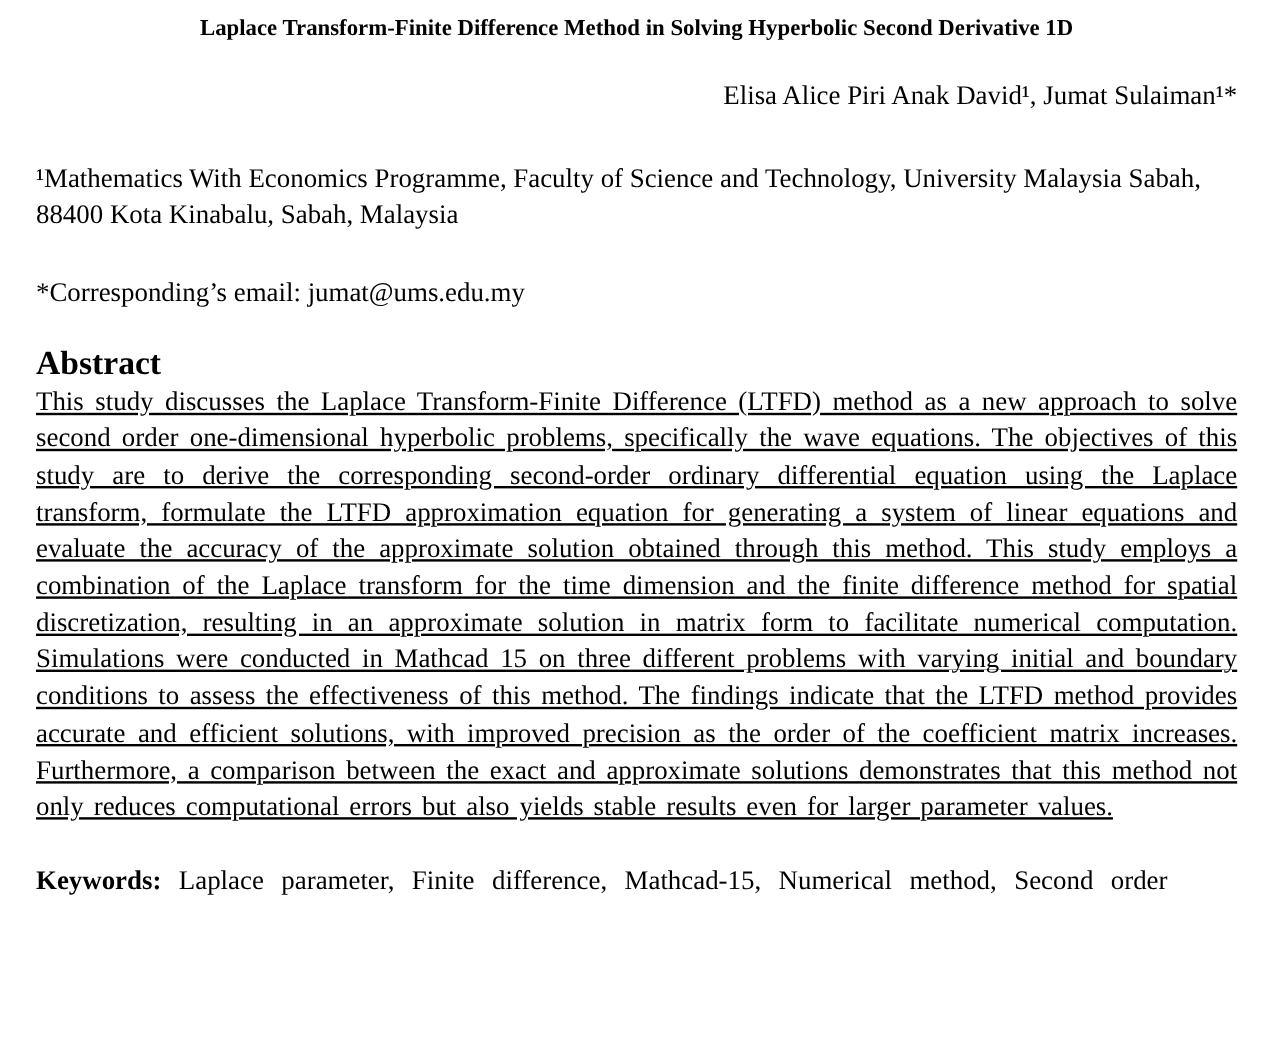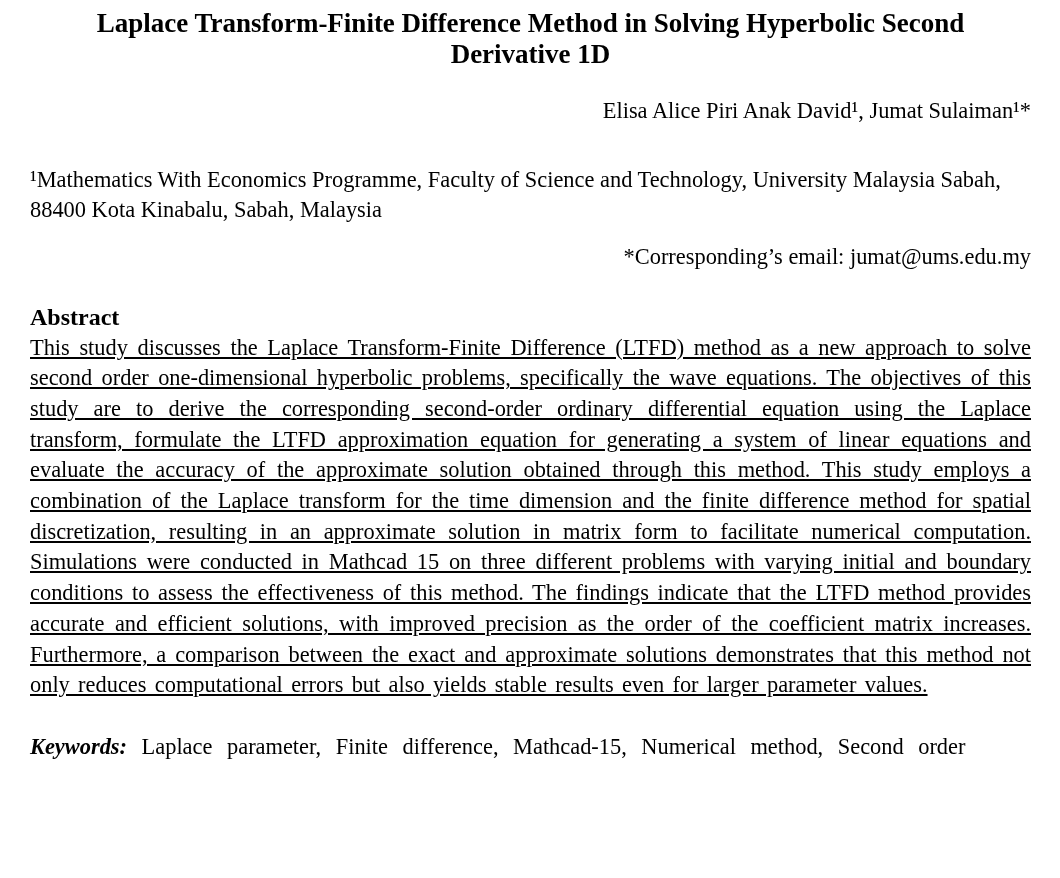--- a/index.html
+++ b/index.html
@@ -17,59 +17,58 @@
     overflow: hidden;
   }
   .page {
     padding: 8px 29px 0 30px;
     box-sizing: border-box;
     width: 1060px;
     height: 878px;
     background: #ffffff;
   }
   .title {
-    font-size: 27px;
+    font-size: 19px;
     line-height: 31px;
     font-weight: bold;
     text-align: center;
     margin: 0 auto;
     max-width: 985px;
   }
   .authors {
     margin: 26px 0 0 0;
     text-align: right;
   }
   .affiliation {
     margin: 38px 0 0 0;
     text-align: left;
   }
   .email {
-    margin: 16px 0 0 0;
-    text-align: right;
+    margin: 34px 0 0 0;
+    text-align: left;
   }
   .abstract-heading {
-    font-size: 24px;
+    font-size: 28px;
     line-height: 30.7px;
     font-weight: bold;
     margin: 29px 0 0 0;
   }
   .abstract-text {
     margin: 0;
     text-align: justify;
     word-spacing: 0.12em;
     text-decoration: underline;
   }
   .keywords {
     margin: 30.7px 0 0 0;
     text-align: justify;
     word-spacing: 0.4em;
   }
   .keywords strong {
     font-weight: bold;
-    font-style: italic;
   }
 </style>
 </head>
 <body>
 
 <main class="page">
 
   <h1 class="title">Laplace Transform-Finite Difference Method in Solving Hyperbolic Second Derivative 1D</h1>
 
   <p class="authors">Elisa Alice Piri Anak David¹, Jumat Sulaiman¹*</p>

